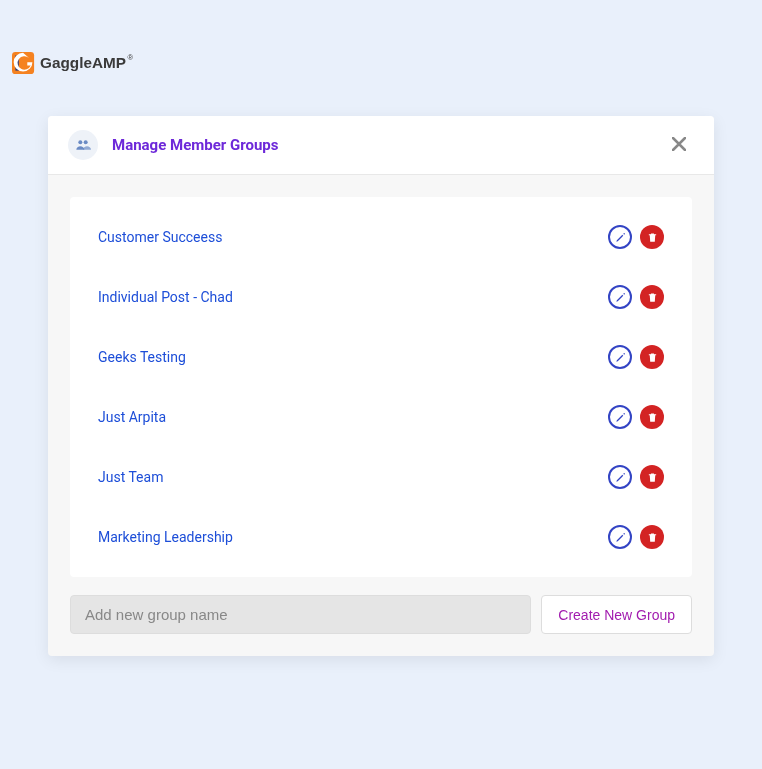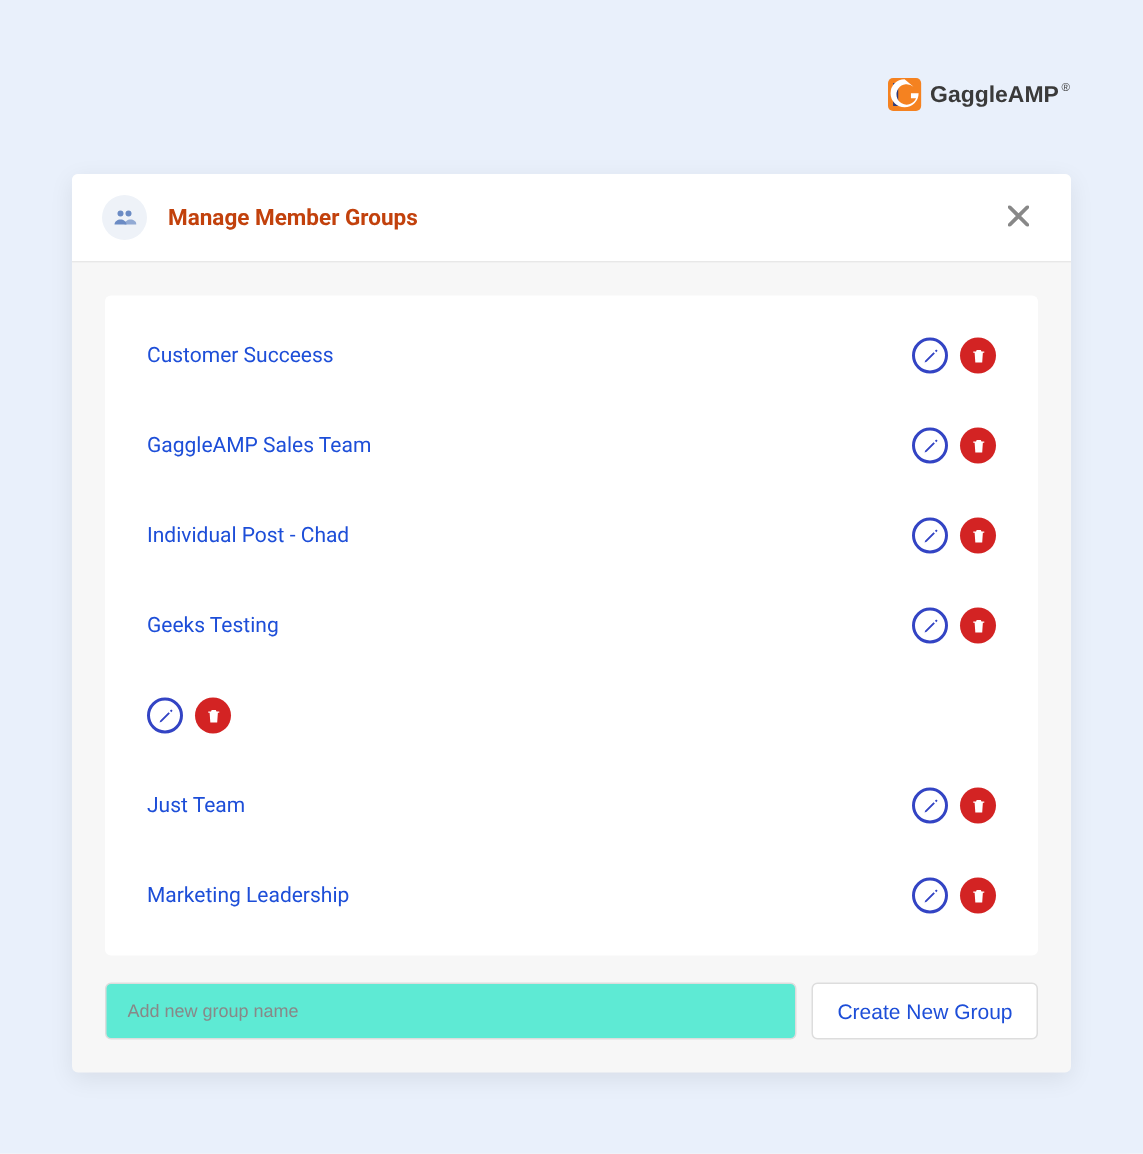--- a/index.html
+++ b/index.html
@@ -17,21 +17,21 @@
     }
     .page-wrapper {
       width: 762px;
       height: 769px;
       background: #e9f0fb;
       border-radius: 12px;
       padding-top: 48px;
     }
     .logo-container {
       display: flex;
-      justify-content: flex-end;
+      justify-content: flex-start;
       align-items: center;
       margin-bottom: 38px;
       padding-left: 12px;
     }
     .logo-container svg {
       height: 30px;
     }
     .modal {
       background: #f7f7f7;
       border-radius: 4px;
@@ -52,21 +52,21 @@
       border-radius: 50%;
       background: #eef2f8;
       display: flex;
       align-items: center;
       justify-content: center;
       margin-right: 14px;
     }
     .modal-title {
       font-size: 15px;
       font-weight: 700;
-      color: #c2410c;
+      color: #6d28d9;
       flex: 1;
     }
     .close-btn {
       color: #888;
       font-size: 18px;
       cursor: pointer;
       background: none;
       border: none;
       padding: 4px 8px;
       font-weight: 700;
@@ -113,34 +113,34 @@
     .modal-footer {
       padding: 18px 22px 22px 22px;
       display: flex;
       gap: 10px;
     }
     .text-input {
       flex: 1;
       border: 1px solid #ddd;
       border-radius: 4px;
       padding: 10px 14px;
-      font-size: 12px;
+      font-size: 15px;
       color: #333;
-      background: #5eead4;
+      background: #e5e5e5;
     }
     .text-input::placeholder {
       color: #888;
     }
     .create-btn {
       border: 1px solid #ddd;
       border-radius: 4px;
       background: #fff;
       padding: 10px 16px;
       font-size: 14px;
-      color: #1d4ed8;
+      color: #a21caf;
       cursor: pointer;
     }
   </style>
 </head>
 <body>
 
 <div class="page-wrapper">
   <div class="logo-container">
     <svg viewBox="0 0 200 30" width="170">
       <rect x="0" y="2" width="26" height="26" rx="4" fill="#f58220"></rect>
@@ -181,35 +181,20 @@
                 </svg>
             </button>
             <button class="icon-btn delete-btn">
               <svg width="11" height="11" viewBox="0 0 24 24">
                   <path d="M6 7h12l-1 14H7L6 7zm3-4h6l1 2H8l1-2zM4 5h16v2H4z" fill="#ffffff"></path>
                 </svg>
             </button>
           </div>
         </div>
 
-        <div class="group-row">
-          <div class="group-name">GaggleAMP Sales Team</div>
-          <div class="row-actions">
-            <button class="icon-btn edit-btn">
-              <svg width="11" height="11" viewBox="0 0 24 24">
-                  <path d="M3 21l3-1 12-12-2-2L4 18l-1 3zM18 4l2 2 2-2-2-2-2 2z" fill="#3344c4"></path>
-                </svg>
-            </button>
-            <button class="icon-btn delete-btn">
-              <svg width="11" height="11" viewBox="0 0 24 24">
-                  <path d="M6 7h12l-1 14H7L6 7zm3-4h6l1 2H8l1-2zM4 5h16v2H4z" fill="#ffffff"></path>
-                </svg>
-            </button>
-          </div>
-        </div>
 
         <div class="group-row">
           <div class="group-name">Individual Post - Chad</div>
           <div class="row-actions">
             <button class="icon-btn edit-btn">
               <svg width="11" height="11" viewBox="0 0 24 24">
                   <path d="M3 21l3-1 12-12-2-2L4 18l-1 3zM18 4l2 2 2-2-2-2-2 2z" fill="#3344c4"></path>
                 </svg>
             </button>
             <button class="icon-btn delete-btn">
@@ -230,20 +215,21 @@
             </button>
             <button class="icon-btn delete-btn">
               <svg width="11" height="11" viewBox="0 0 24 24">
                   <path d="M6 7h12l-1 14H7L6 7zm3-4h6l1 2H8l1-2zM4 5h16v2H4z" fill="#ffffff"></path>
                 </svg>
             </button>
           </div>
         </div>
 
         <div class="group-row">
+          <div class="group-name">Just Arpita</div>
           <div class="row-actions">
             <button class="icon-btn edit-btn">
               <svg width="11" height="11" viewBox="0 0 24 24">
                   <path d="M3 21l3-1 12-12-2-2L4 18l-1 3zM18 4l2 2 2-2-2-2-2 2z" fill="#3344c4"></path>
                 </svg>
             </button>
             <button class="icon-btn delete-btn">
               <svg width="11" height="11" viewBox="0 0 24 24">
                   <path d="M6 7h12l-1 14H7L6 7zm3-4h6l1 2H8l1-2zM4 5h16v2H4z" fill="#ffffff"></path>
                 </svg>

